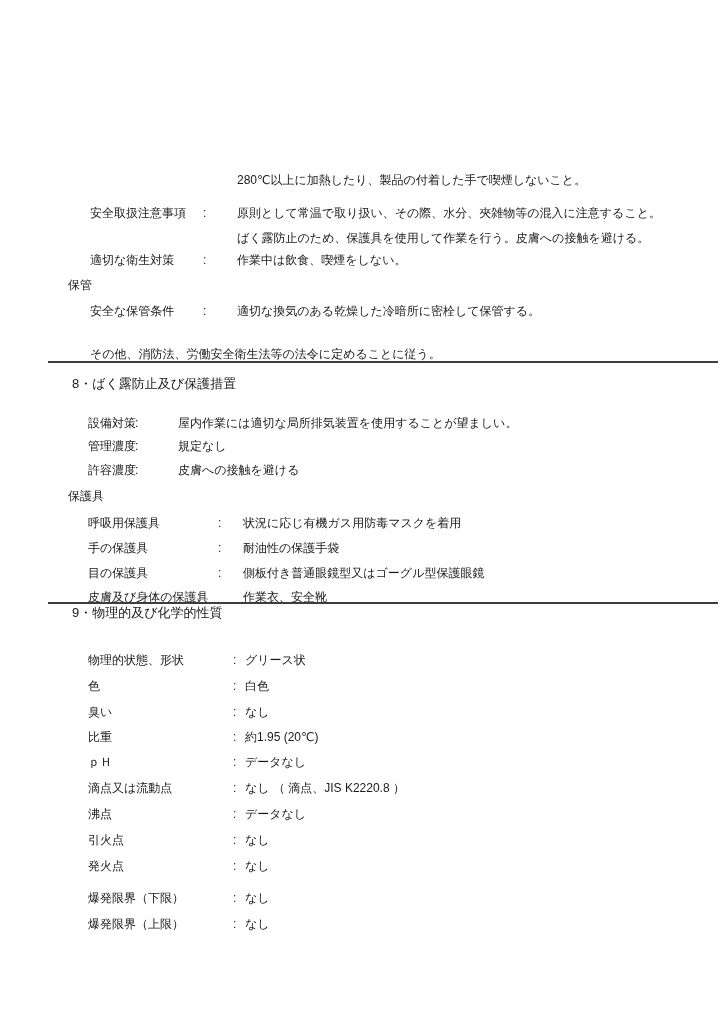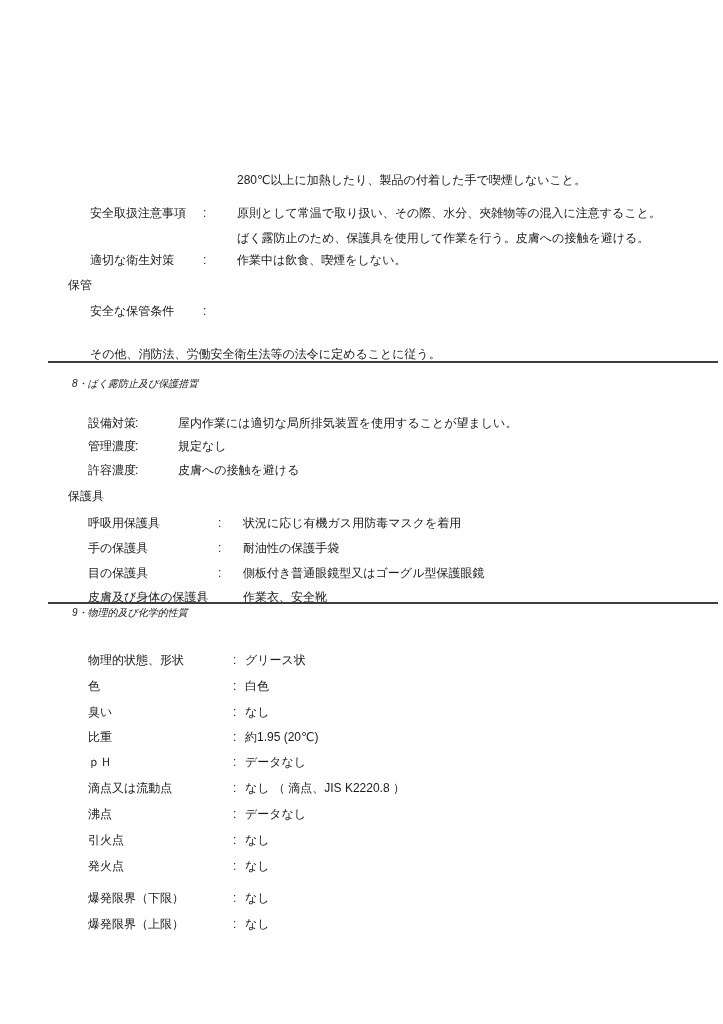--- a/index.html
+++ b/index.html
@@ -8,21 +8,21 @@
     width:723px;height:1024px;
     margin:0 auto;
     background:#ffffff;
     font-family:"Liberation Sans","DejaVu Sans",sans-serif;
     font-size:12px;
     color:#1a1a1a;
     overflow:hidden;
   }
   .line{position:absolute;left:0;width:600px;height:17px;line-height:17px;text-align:center;}
   .t{position:absolute;white-space:nowrap;top:0;}
-  .h{font-size:10px;font-style:italic;}
+  .h{font-size:13px;}
   .rule{position:absolute;left:48px;right:5px;height:2px;background:#3d3d3d;}
   
   .px62{left:62px}.px68{left:68px}.px72{left:72px}.px88{left:88px}.px90{left:90px}
   .px135{left:135px}.px178{left:178px}.px197{left:197px}.px203{left:203px}
   .px218{left:218px}.px233{left:233px}.px237{left:237px}.px243{left:243px}.px245{left:245px}
 </style>
 </head>
 <body>
 
 <div class="page">
@@ -44,20 +44,21 @@
     <span class="t px203">:</span>
     <span class="t px237">作業中は飲食、喫煙をしない。</span>
   </div>
 
   <div class="line" style="top:277px">
     <span class="t px68">保管</span>
   </div>
   <div class="line" style="top:303px">
     <span class="t px90">安全な保管条件</span>
     <span class="t px203">:</span>
+    <span class="t px237">適切な換気のある乾燥した冷暗所に密栓して保管する。</span>
   </div>
   <div class="line" style="top:346px">
     <span class="t px90">その他、消防法、労働安全衛生法等の法令に定めることに従う。</span>
   </div>
 
   <div class="rule" style="top:361px"></div>
 
   <div class="line h" style="top:375px">
     <span class="t px72">8・ばく露防止及び保護措置</span>
   </div>

